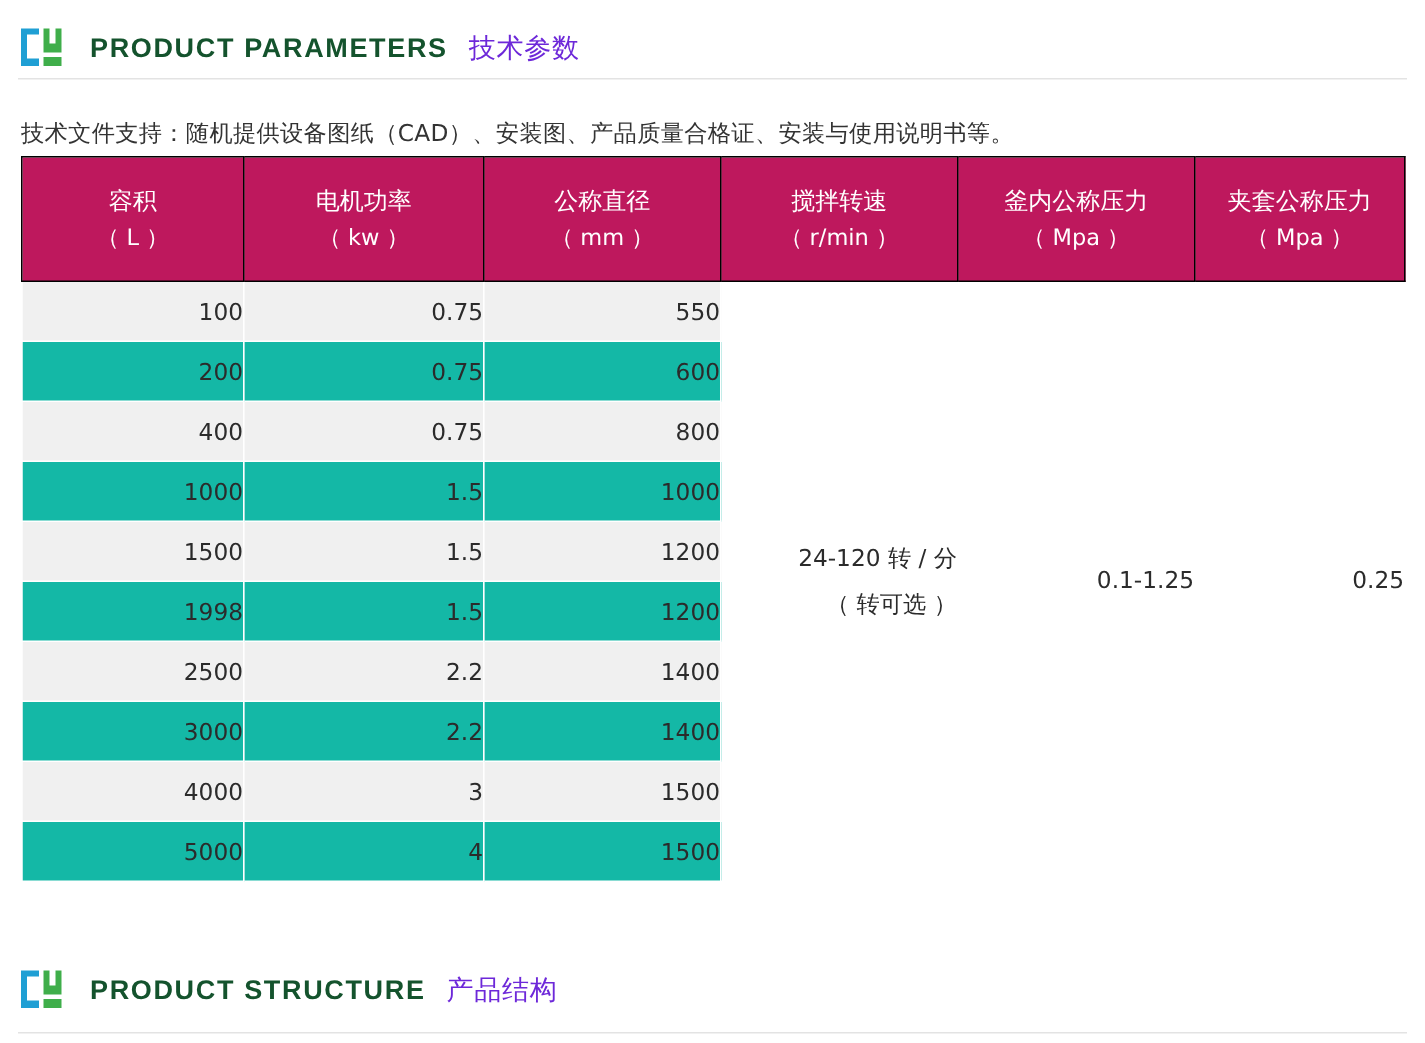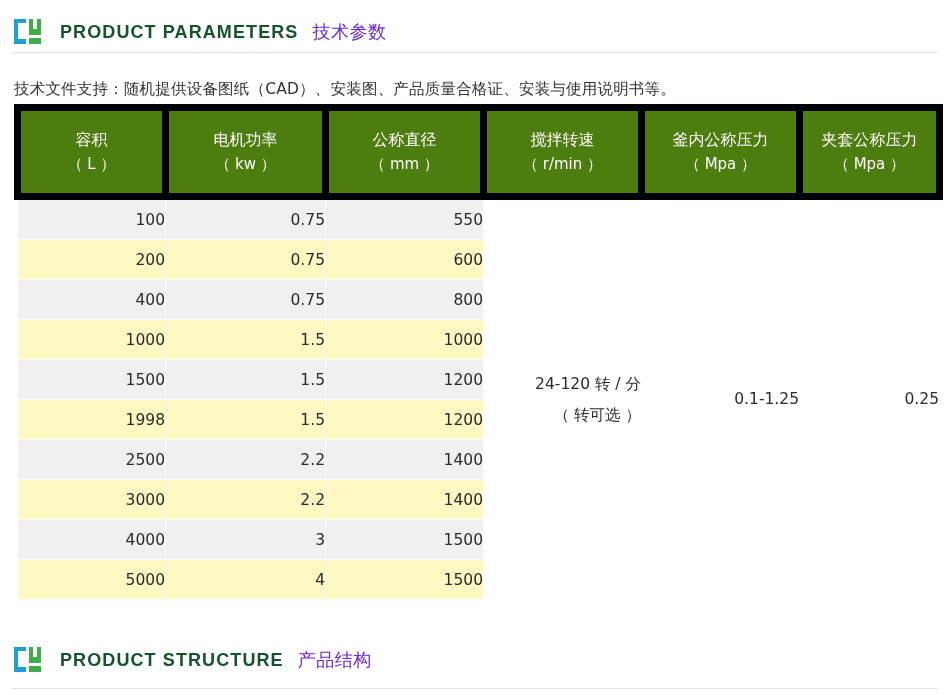--- a/index.html
+++ b/index.html
@@ -76,44 +76,44 @@
     border-collapse: collapse;
     width: 922px;
     table-layout: fixed;
   }
   table.params th, table.params td {
     border: 1px solid #ffffff;
     text-align: center;
     font-family: "DejaVu Sans", sans-serif;
   }
   table.params thead th {
-    background: #4d7c0f;
+    background: #be185d;
     color: #ffffff;
     font-weight: normal;
     font-size: 16px;
     line-height: 1.55;
     padding: 10px 2px;
-    border: 7px solid #000000;
+    border: 1px solid #000000;
     height: 62px;
     vertical-align: middle;
   }
   table.params thead th .l2 {
     display: block;
     font-size: 15px;
   }
   table.params tbody td {
     font-size: 15.5px;
     color: #2b2b2b;
     height: 39px;
     padding: 0;
     border: 1px solid #ffffff;
     text-align: right;
   }
   tbody tr.odd td { background: #f0f0f0; }
-  tbody tr.even td { background: #fef9c3; }
+  tbody tr.even td { background: #14b8a6; }
 
   td.merged {
     background: #ffffff !important;
     font-size: 16px;
     color: #2b2b2b;
     line-height: 2.0;
     vertical-align: middle;
   }
   td.merged .sub {
     display: block;

